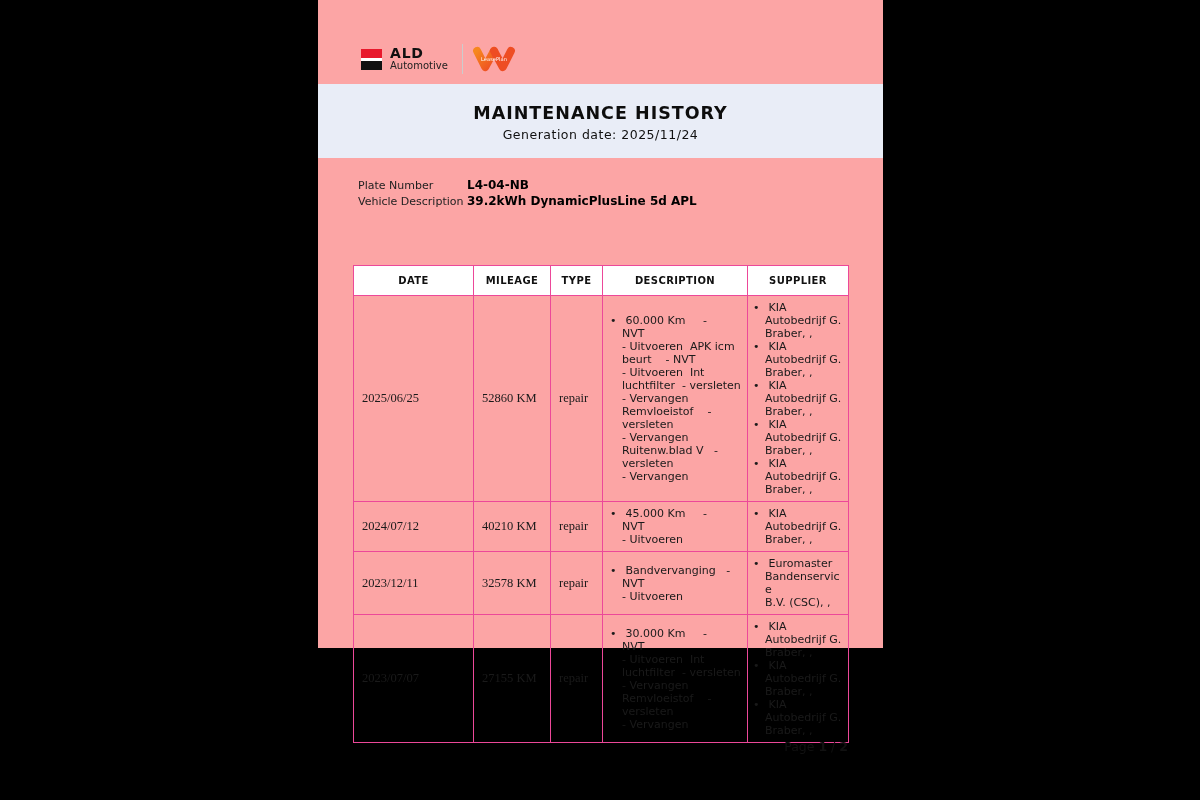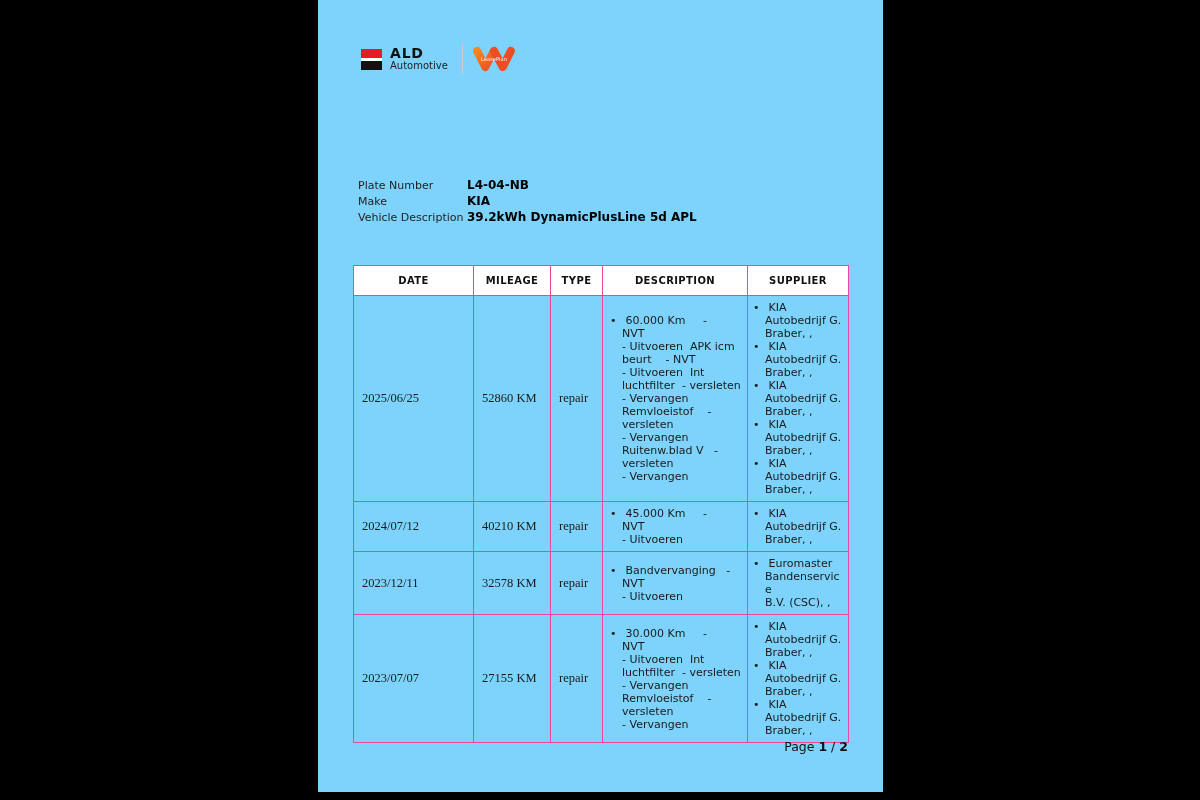--- a/index.html
+++ b/index.html
@@ -5,22 +5,22 @@
   html,body { margin:0; padding:0; }
   body {
     width:1200px; height:800px; position:relative;
     background:#000;
     font-family:"DejaVu Sans", sans-serif;
     color:#111;
     overflow:hidden;
   }
   .page {
     position:absolute; left:318px; top:0;
-    width:565px; height:792px;
-    background:#7dd3fc;
+    width:565px; height:648px;
+    background:#fca5a5;
   }
 
   
   .logo-row { position:absolute; left:43px; top:42px; display:flex; align-items:center; }
   .ald-mark { width:21px; height:21px; display:flex; flex-direction:column; }
   .ald-mark .red   { height:9px; background:#e8192c; }
   .ald-mark .white { height:3px; background:#ffffff; }
   .ald-mark .black { height:9px; background:#111111; }
   .ald-text { margin-left:8px; }
   .ald-name { font-size:14px; font-weight:bold; letter-spacing:0.8px; line-height:13px; color:#111; }
@@ -96,29 +96,29 @@
             <stop offset="1" stop-color="#ee4d23"></stop>
           </linearGradient>
         </defs>
         <path d="M7 12 L18 34 L30 12" fill="none" stroke="url(#lpg)" stroke-width="11" stroke-linecap="round" stroke-linejoin="round"></path>
         <path d="M30 12 L42 34 L53 12" fill="none" stroke="#ee4d23" stroke-width="11" stroke-linecap="round" stroke-linejoin="round"></path>
         <text x="30" y="26" text-anchor="middle" font-size="7" fill="#ffffff" font-family="DejaVu Sans, sans-serif">LeasePlan</text>
       </svg>
     </div>
   </div>
 
+  <div class="band" style="background: rgb(233, 237, 247);">
+    <div class="band-title">MAINTENANCE HISTORY</div>
+    <div class="band-subtitle">Generation date: 2025/11/24</div>
+  </div>
 
   <div class="details">
       <div class="v-row">
         <div class="v-label">Plate Number</div>
         <div class="v-value">L4-04-NB</div>
-      </div>
-      <div class="v-row">
-        <div class="v-label">Make</div>
-        <div class="v-value">KIA</div>
       </div>
       <div class="v-row">
         <div class="v-label">Vehicle Description</div>
         <div class="v-value">39.2kWh DynamicPlusLine 5d APL</div>
       </div>
     </div>
 
   <table class="history">
     <colgroup>
         <col style="width: 120px;">

